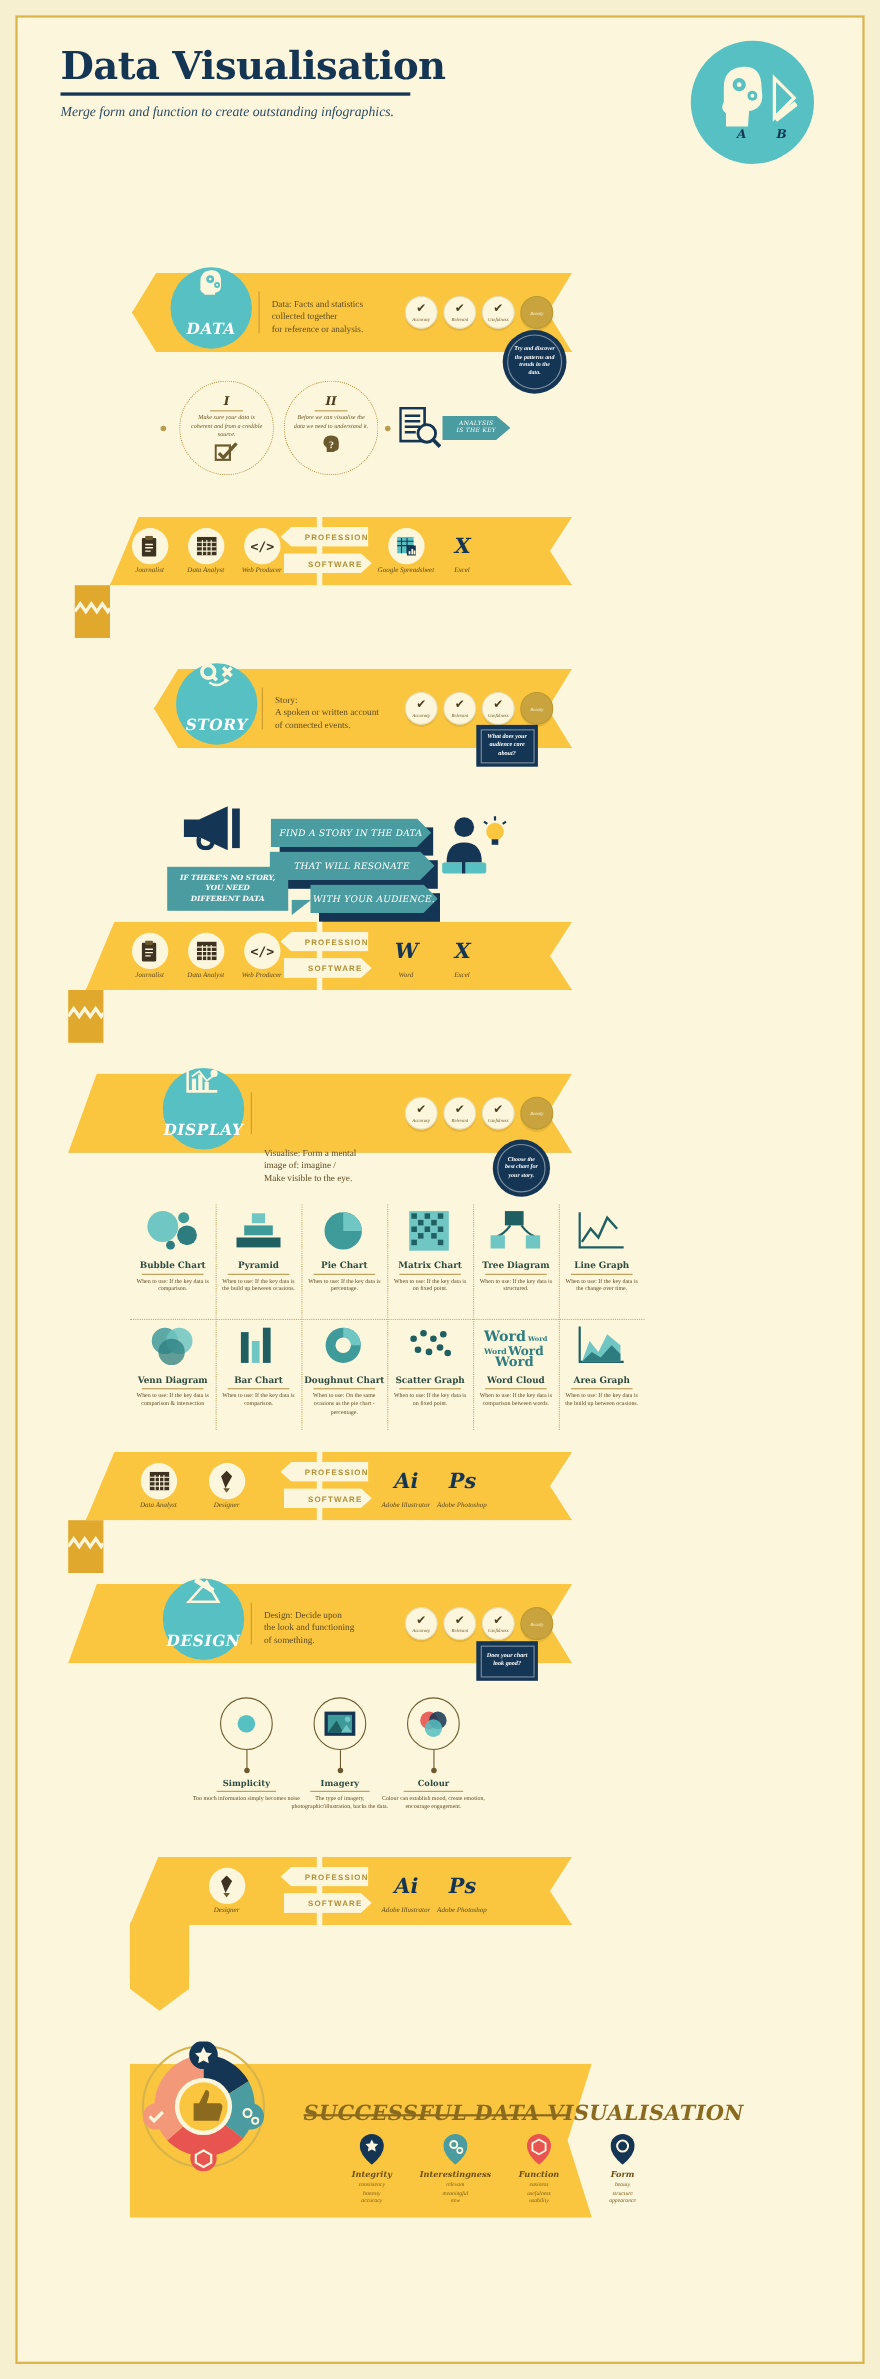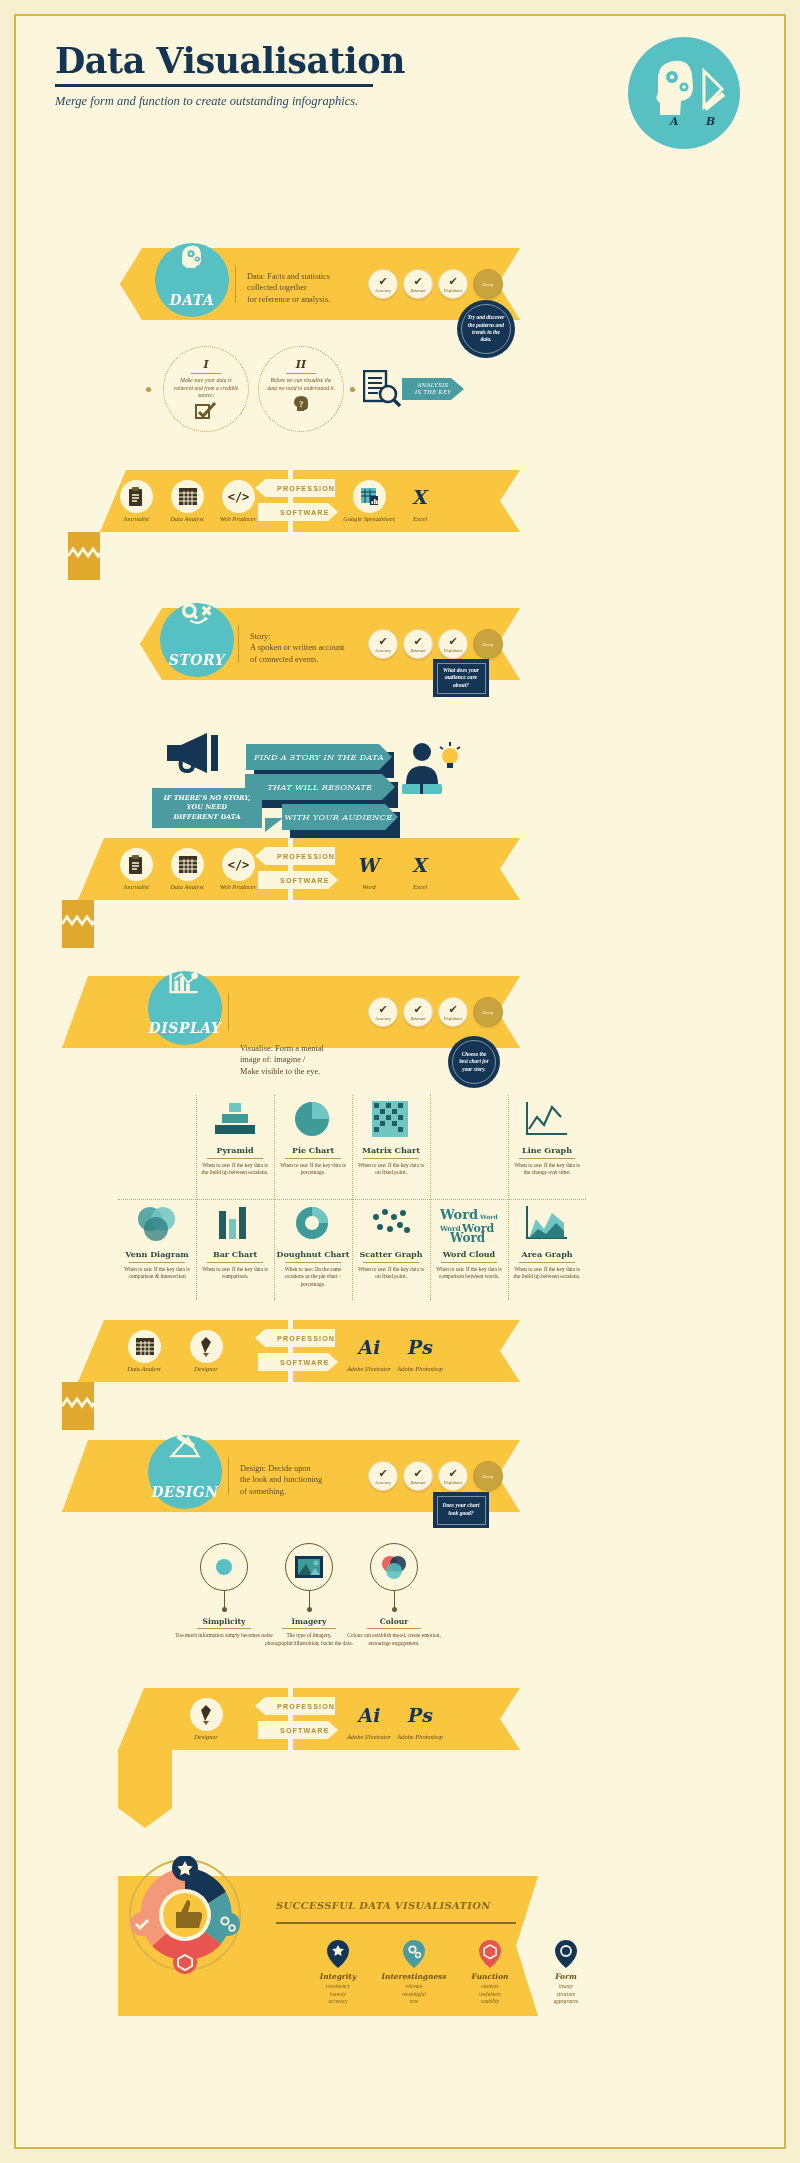--- a/index.html
+++ b/index.html
@@ -92,21 +92,21 @@
      background:#fcf6dc;display:flex;align-items:center;justify-content:center;}
   .dsg-stem{position:absolute;width:1.4px;background:#6b5a2e;}
   .dsg-dot{position:absolute;width:5px;height:5px;border-radius:50%;background:#6b5a2e;}
   .dsg-nm{position:absolute;font-family:"DejaVu Serif",serif;font-weight:bold;font-size:7.6px;color:#2d4a3e;text-align:center;width:110px;}
   .dsg-rl{position:absolute;height:1px;background:#b99a4e;width:54px;}
   .dsg-tx{position:absolute;font-size:5.4px;color:#5d4a22;text-align:center;line-height:1.4;width:100px;}
   
   .foot-band{position:absolute;left:118px;top:1876px;width:420px;height:140px;background:#fbc63f;
      box-shadow:0 3px 0 #e0a92e;clip-path:polygon(0 0,100% 0,calc(100% - 22px) 50%,100% 100%,0 100%);}
   .foot-title{position:absolute;font-family:"DejaVu Serif",serif;font-weight:bold;font-style:italic;
-     font-size:10px;color:#8a6a1e;letter-spacing:.3px;}
+     font-size:19px;color:#8a6a1e;letter-spacing:.3px;margin-top:10px;}
   .foot-rule{position:absolute;height:1.6px;background:#8a6a1e;}
   .pin{position:absolute;width:22px;height:28px;}
   .pin-nm{position:absolute;font-family:"DejaVu Serif",serif;font-weight:bold;font-style:italic;
      font-size:7.4px;color:#6b4f12;text-align:center;width:90px;}
   .pin-tx{position:absolute;font-style:italic;font-size:5.2px;color:#7a5c18;text-align:center;
      width:90px;line-height:1.45;}
   .wheel{position:absolute;left:126px;top:1856px;width:118px;height:118px;}
 </style>
 </head>
 <body>
@@ -391,20 +391,33 @@
   </div>
 
 <div class="chart-grid">
   <div class="cg-vline" style="left:78px;top:0;height:205px;"></div>
   <div class="cg-vline" style="left:156px;top:0;height:205px;"></div>
   <div class="cg-vline" style="left:234px;top:0;height:205px;"></div>
   <div class="cg-vline" style="left:312px;top:0;height:205px;"></div>
   <div class="cg-vline" style="left:390px;top:0;height:205px;"></div>
   <div class="cg-hline" style="left:0;top:104px;width:468px;"></div>
 
+  <div class="cg-cell" style="left:0;top:0;">
+    <div class="viz">
+      <svg width="50" height="40" viewBox="0 0 50 40">
+          <circle cx="16" cy="16" r="14" fill="#6fc6c2"></circle>
+          <circle cx="38" cy="24" r="9" fill="#2d7d80"></circle>
+          <circle cx="35" cy="8" r="5" fill="#3f9a9a"></circle>
+          <circle cx="23" cy="33" r="4" fill="#2d7d80"></circle>
+        </svg>
+      </div>
+    <div class="cn">Bubble Chart</div>
+      <div class="cr"></div>
+    <div class="cd">When to use: If the key data is comparison.</div>
+    </div>
 
   <div class="cg-cell" style="left:78px;top:0;">
     <div class="viz">
       <svg width="50" height="40" viewBox="0 0 50 40">
           <rect x="19" y="4" width="12" height="9" fill="#6fc6c2"></rect>
           <rect x="12" y="15" width="26" height="9" fill="#3f9a9a"></rect>
           <rect x="5" y="26" width="40" height="9" fill="#1f5f62"></rect>
         </svg>
       </div>
     <div class="cn">Pyramid</div>
@@ -442,20 +455,33 @@
             <rect x="5" y="28" width="5" height="5"></rect>
             <rect x="29" y="28" width="5" height="5"></rect>
           </g>
         </svg>
       </div>
     <div class="cn">Matrix Chart</div>
       <div class="cr"></div>
     <div class="cd">When to use: If the key data is on fixed point.</div>
     </div>
 
+  <div class="cg-cell" style="left:312px;top:0;">
+    <div class="viz">
+      <svg width="50" height="40" viewBox="0 0 50 40">
+          <rect x="15" y="2" width="17" height="13" fill="#1f5f62"></rect>
+        <path d="M20 15 q-6 8-12 10 M30 15 q6 8 12 10" fill="none" stroke="#1f5f62" stroke-width="2"></path>
+        <rect x="2" y="24" width="13" height="12" fill="#6fc6c2"></rect>
+          <rect x="34" y="24" width="13" height="12" fill="#6fc6c2"></rect>
+        </svg>
+      </div>
+    <div class="cn">Tree Diagram</div>
+      <div class="cr"></div>
+    <div class="cd">When to use: If the key data is structured.</div>
+    </div>
 
   <div class="cg-cell" style="left:390px;top:0;">
     <div class="viz">
       <svg width="46" height="40" viewBox="0 0 46 40">
           <path d="M3 3 v32 h40" fill="none" stroke="#1f5f62" stroke-width="2"></path>
         <path d="M5 30 l8-12 7 8 8-18 9 10" fill="none" stroke="#1f5f62" stroke-width="2.2"></path>
         </svg>
       </div>
     <div class="cn">Line Graph</div>
       <div class="cr"></div>

